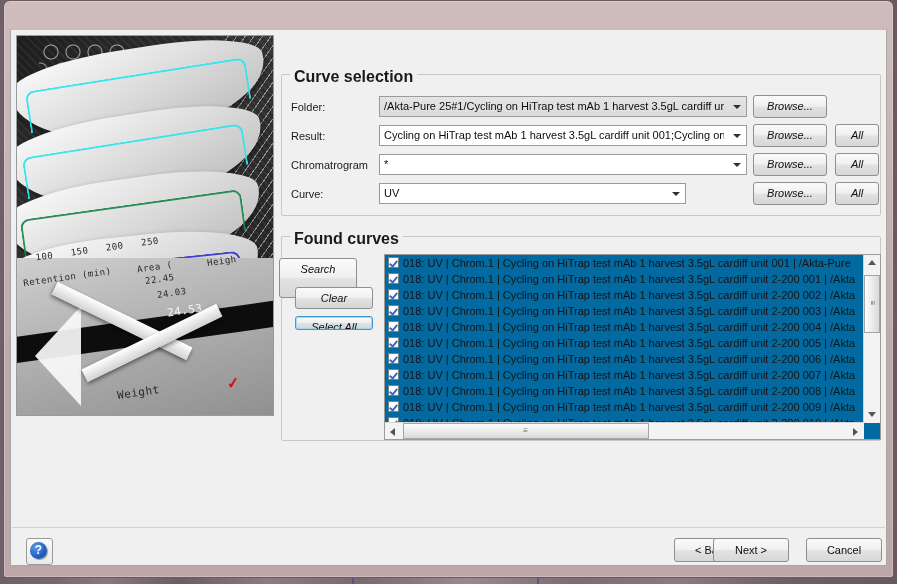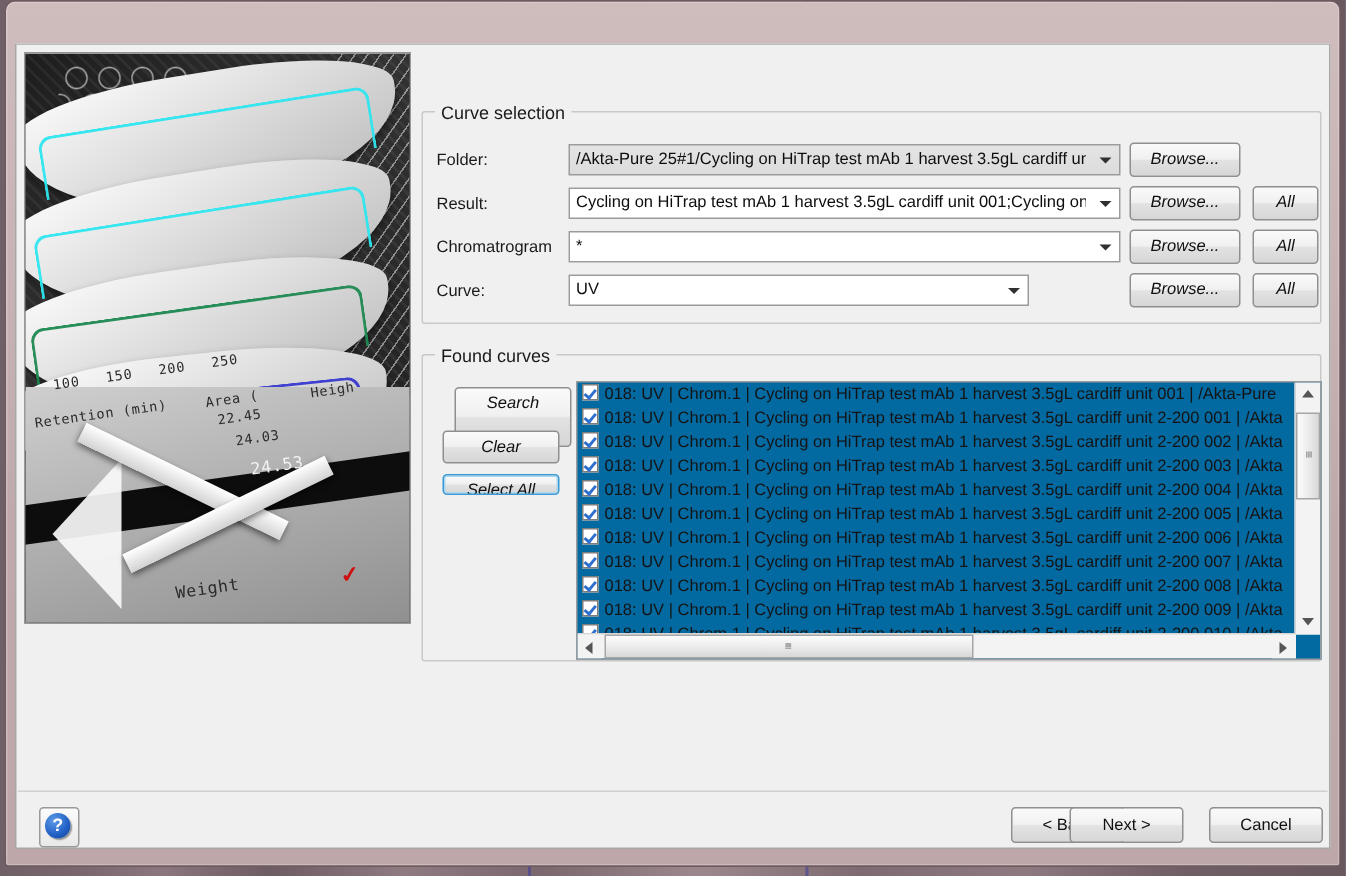--- a/index.html
+++ b/index.html
@@ -222,23 +222,24 @@
     border: 1px solid #c8c8c8;
     border-radius: 2px;
     background: transparent;
     box-sizing: border-box;
   }
   .groupbox > .legend {
     position: absolute;
     left: 8px; top: -7px;
     padding: 0 4px;
     background: #f0f0f0;
-    font-size: 12px;
+    font-size: 16px;
     color: #1a1a1a;
     white-space: nowrap;
+    font-weight: bold;
   }
   #curve-selection-group { left: 270px; top: 44px; width: 600px; height: 142px; }
   #found-curves-group    { left: 270px; top: 206px; width: 600px; height: 205px; }
 
   
   .form-label {
     position: absolute;
     font-size: 11px;
     color: #1a1a1a;
     white-space: nowrap;
@@ -527,21 +528,21 @@
       <div class="value">UV</div>
       <div class="arrow-box"></div>
     </div>
     <div class="btn" style="left:742px; top:152px; width:74px;">Browse...</div>
     <div class="btn" style="left:824px; top:152px; width:44px;">All</div>
 
     <div class="groupbox" id="found-curves-group">
       <span class="legend">Found curves</span>
     </div>
 
-    <div class="btn" style="left:292px; top:228px; width:78px; height:40px; line-height:20px;">Search</div>
+    <div class="btn" style="left:268px; top:228px; width:78px; height:40px; line-height:20px;">Search</div>
     <div class="btn" style="left:284px; top:257px; width:78px; height:22px; line-height:20px;">Clear</div>
     <div class="btn focused" style="left:284px; top:286px; width:78px; height:14px; line-height:20px;">Select All</div>
 
     <div id="curve-list">
       <div class="rows" id="curve-rows">
           <div class="curve-row"><span class="cb"></span><span class="rowtext">018: UV | Chrom.1 | Cycling on HiTrap test mAb 1 harvest 3.5gL cardiff unit  001 | /Akta-Pure</span></div>
           <div class="curve-row"><span class="cb"></span><span class="rowtext">018: UV | Chrom.1 | Cycling on HiTrap test mAb 1 harvest 3.5gL cardiff unit 2-200 001 | /Akta</span></div>
           <div class="curve-row"><span class="cb"></span><span class="rowtext">018: UV | Chrom.1 | Cycling on HiTrap test mAb 1 harvest 3.5gL cardiff unit 2-200 002 | /Akta</span></div>
           <div class="curve-row"><span class="cb"></span><span class="rowtext">018: UV | Chrom.1 | Cycling on HiTrap test mAb 1 harvest 3.5gL cardiff unit 2-200 003 | /Akta</span></div>
           <div class="curve-row"><span class="cb"></span><span class="rowtext">018: UV | Chrom.1 | Cycling on HiTrap test mAb 1 harvest 3.5gL cardiff unit 2-200 004 | /Akta</span></div>

